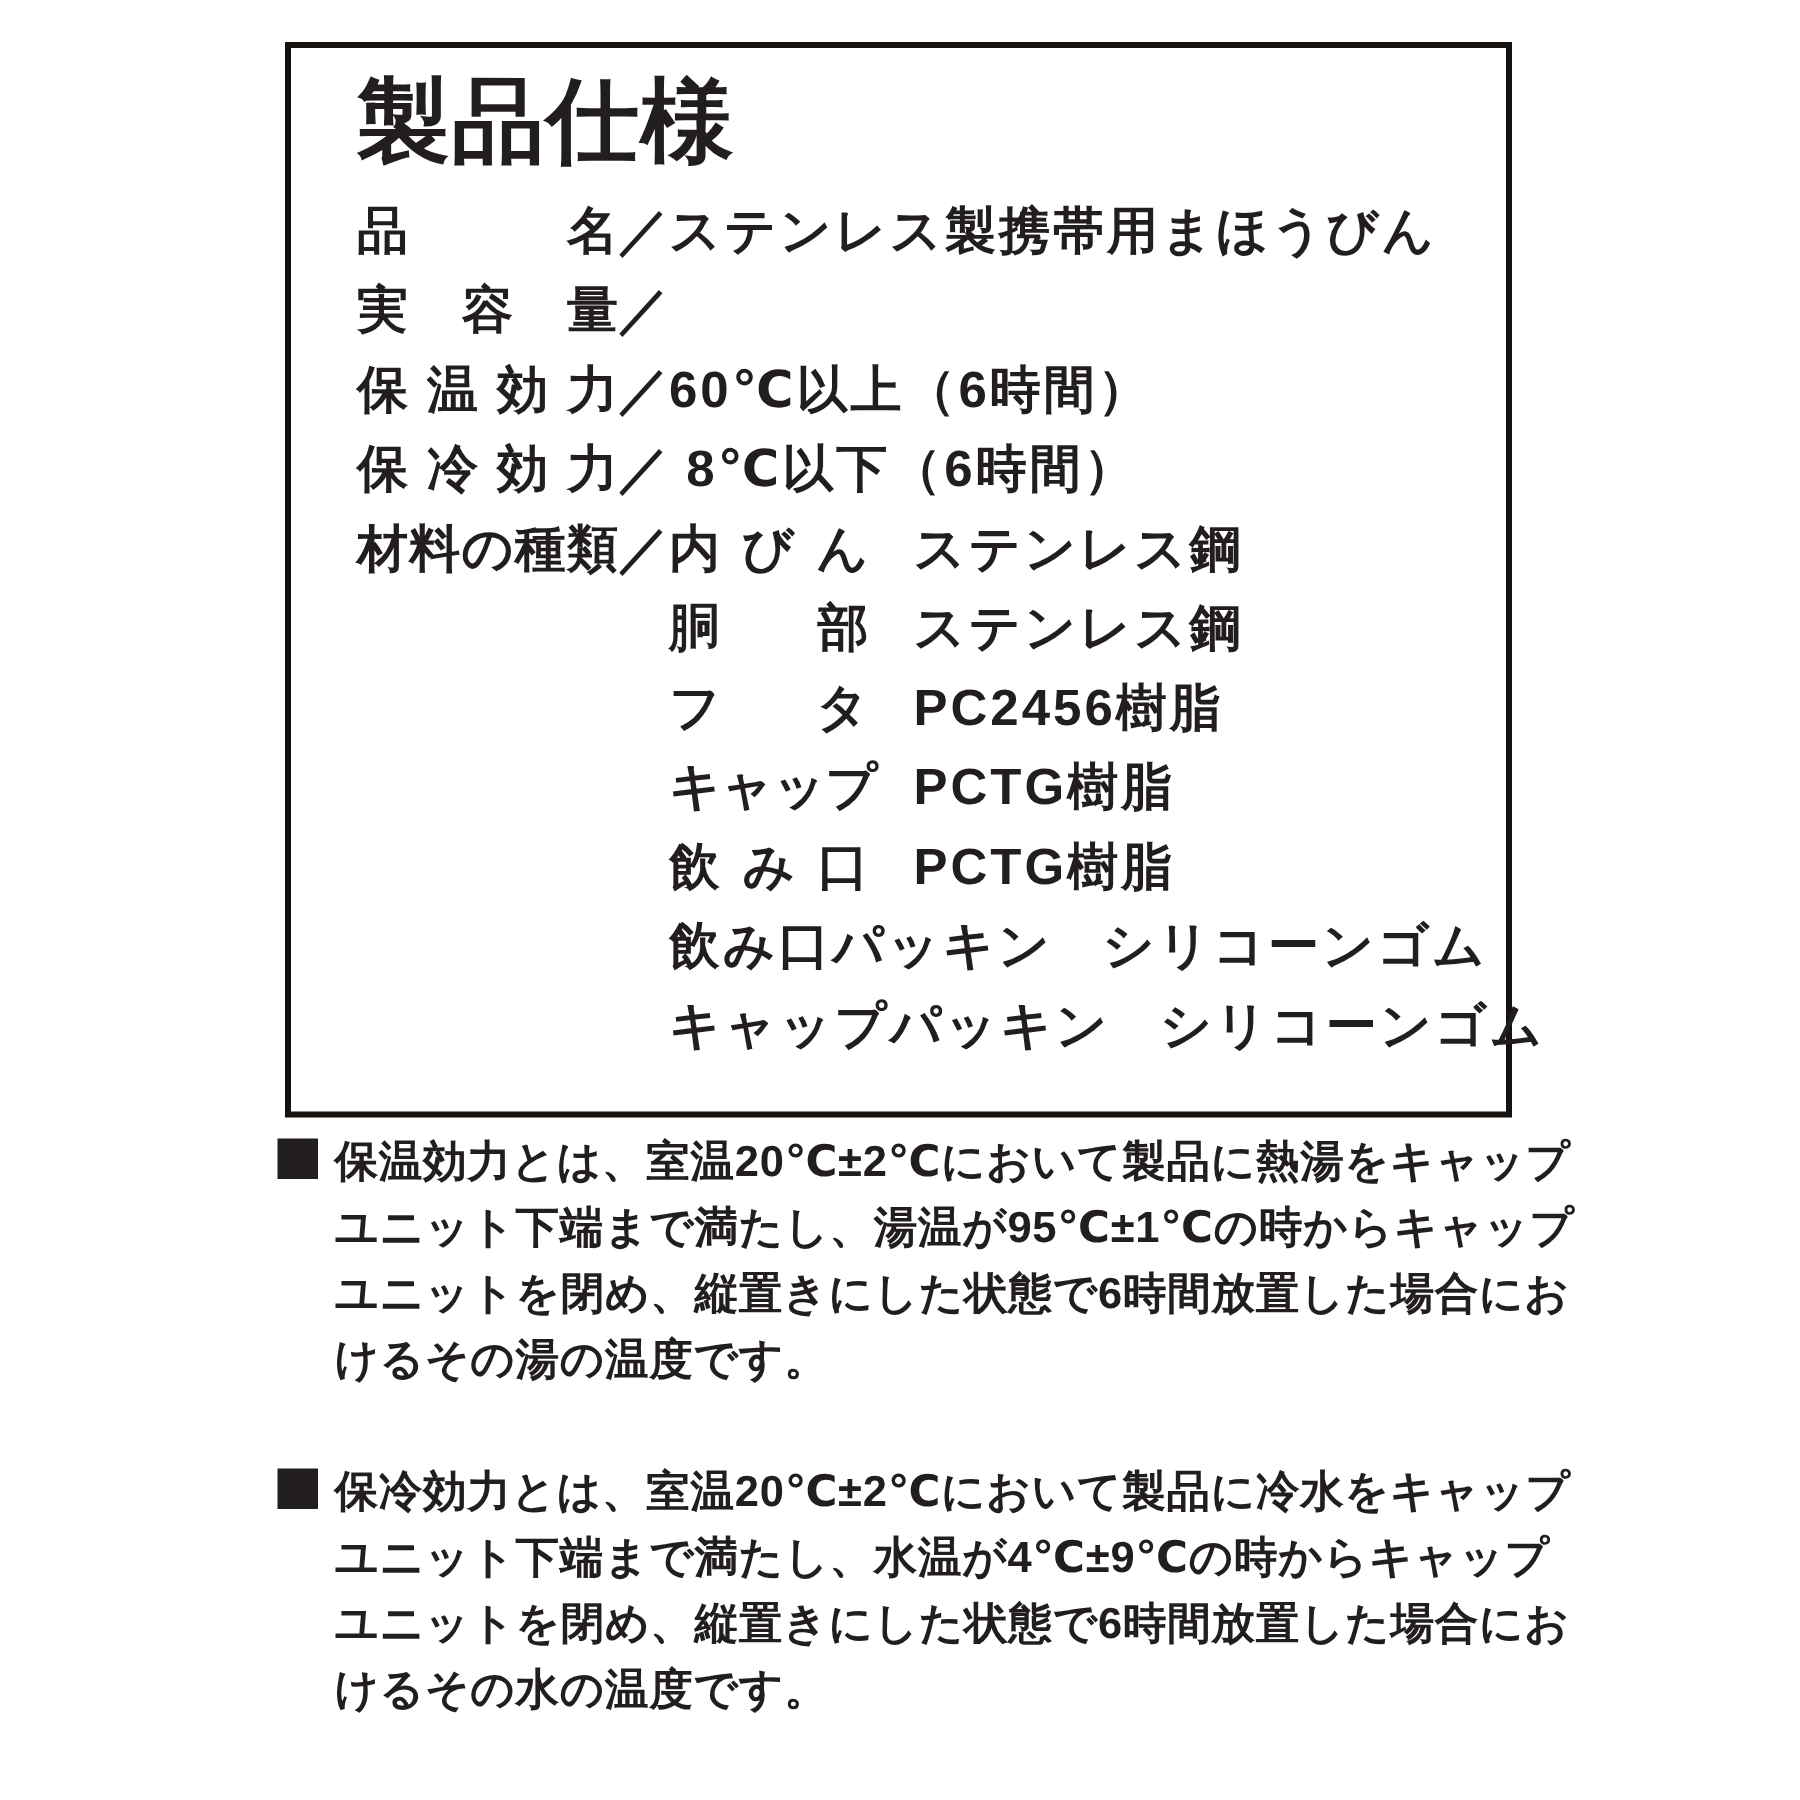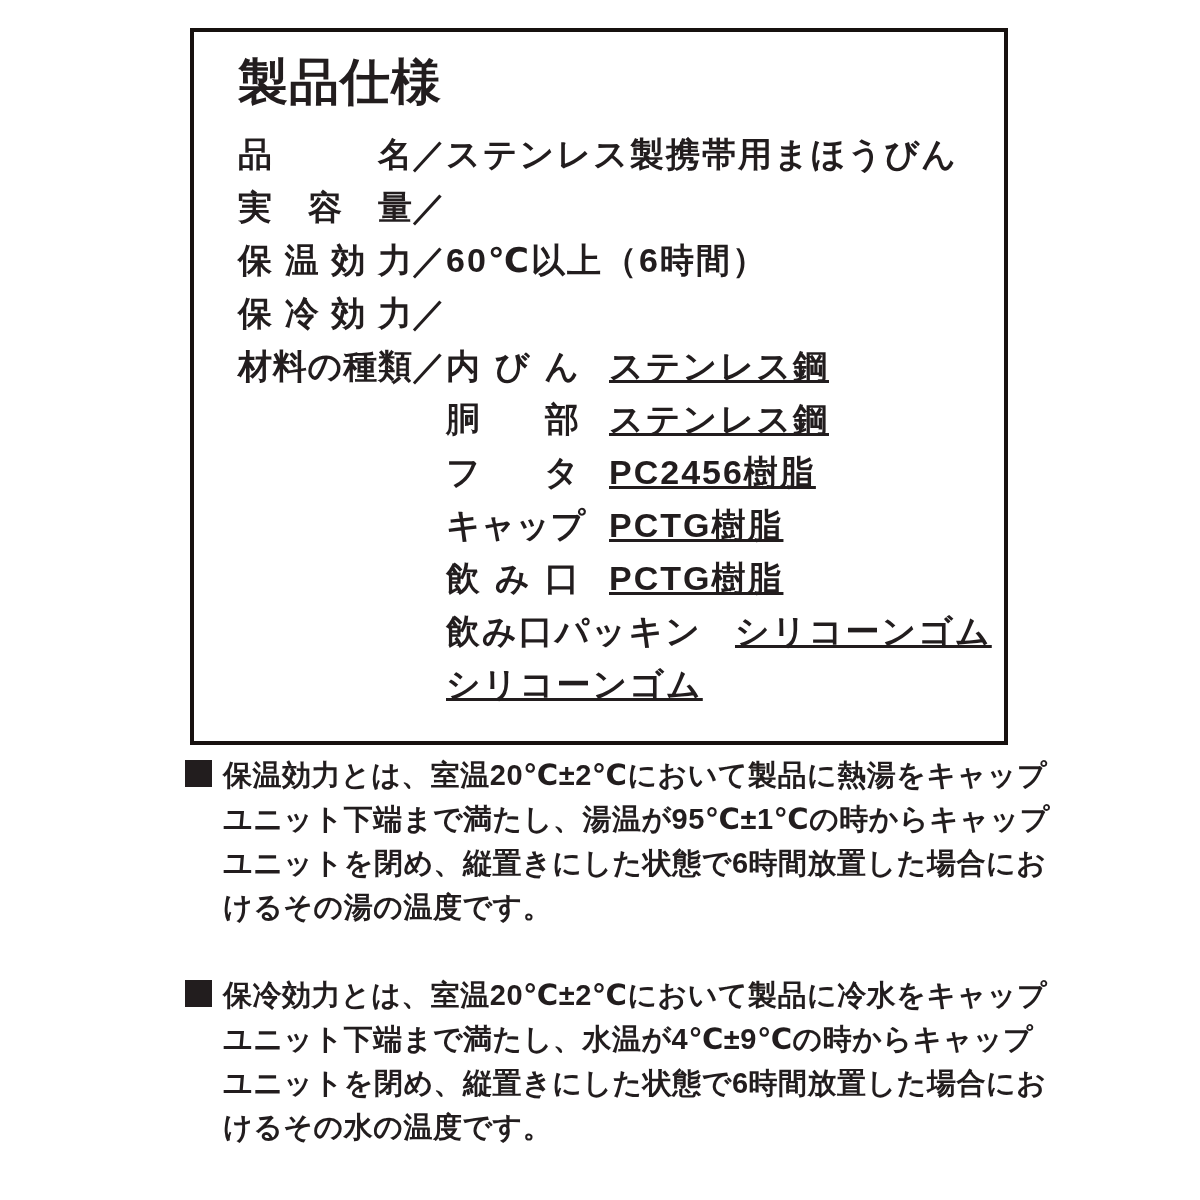--- a/index.html
+++ b/index.html
@@ -23,21 +23,21 @@
     left: 190px;
     top: 28px;
     width: 818px;
     height: 717px;
     box-sizing: border-box;
     border: 4px solid #17110f;
     padding: 22px 16px 0 44px;
     background: #ffffff;
   }
   .spec-title {
-    font-size: 50px;
+    font-size: 62px;
     line-height: 56px;
     letter-spacing: 1px;
     margin: 0 0 18px 0;
   }
   .row {
     display: flex;
     align-items: flex-start;
     line-height: 53px;
     font-size: 34px;
     white-space: nowrap;
@@ -70,21 +70,20 @@
     margin-right: 30px;
     flex-shrink: 0;
   }
   .mat-lbl.wide {
     width: auto;
     letter-spacing: 2px;
     margin-right: 33px;
   }
   .mat-val {
     letter-spacing: 2px;
-    text-decoration: underline;
   }
 
   
   .fnotes {
     position: absolute;
     left: 185px;
     top: 753px;
     width: 1000px;
   }
   .fnote {
@@ -147,20 +146,21 @@
   </div>
 
   <div class="row">
     <span class="lbl">
         <span>保</span>
         <span>冷</span>
         <span>効</span>
         <span>力</span>
       </span>
     <span class="sep">／</span>
+    <span class="val">&nbsp;8℃以下（6時間）</span>
   </div>
 
   <div class="row">
     <span class="lbl">
         <span>材</span>
         <span>料</span>
         <span>の</span>
         <span>種</span>
         <span>類</span>
       </span>
@@ -203,20 +203,21 @@
             <span>み</span>
             <span>口</span>
           </span>
         <span class="mat-val">PCTG樹脂</span>
       </div>
       <div class="mat-row">
         <span class="mat-lbl wide">飲み口パッキン</span>
         <span class="mat-val">シリコーンゴム</span>
       </div>
       <div class="mat-row">
+        <span class="mat-lbl wide">キャップパッキン</span>
         <span class="mat-val">シリコーンゴム</span>
       </div>
     </div>
   </div>
 </div>
 
 <div class="fnotes">
   <p class="fnote">
     <span class="fn-bullet"></span><span class="fn-text">保温効力とは、室温20℃±2℃において製品に熱湯をキャップ
 ユニット下端まで満たし、湯温が95℃±1℃の時からキャップ

